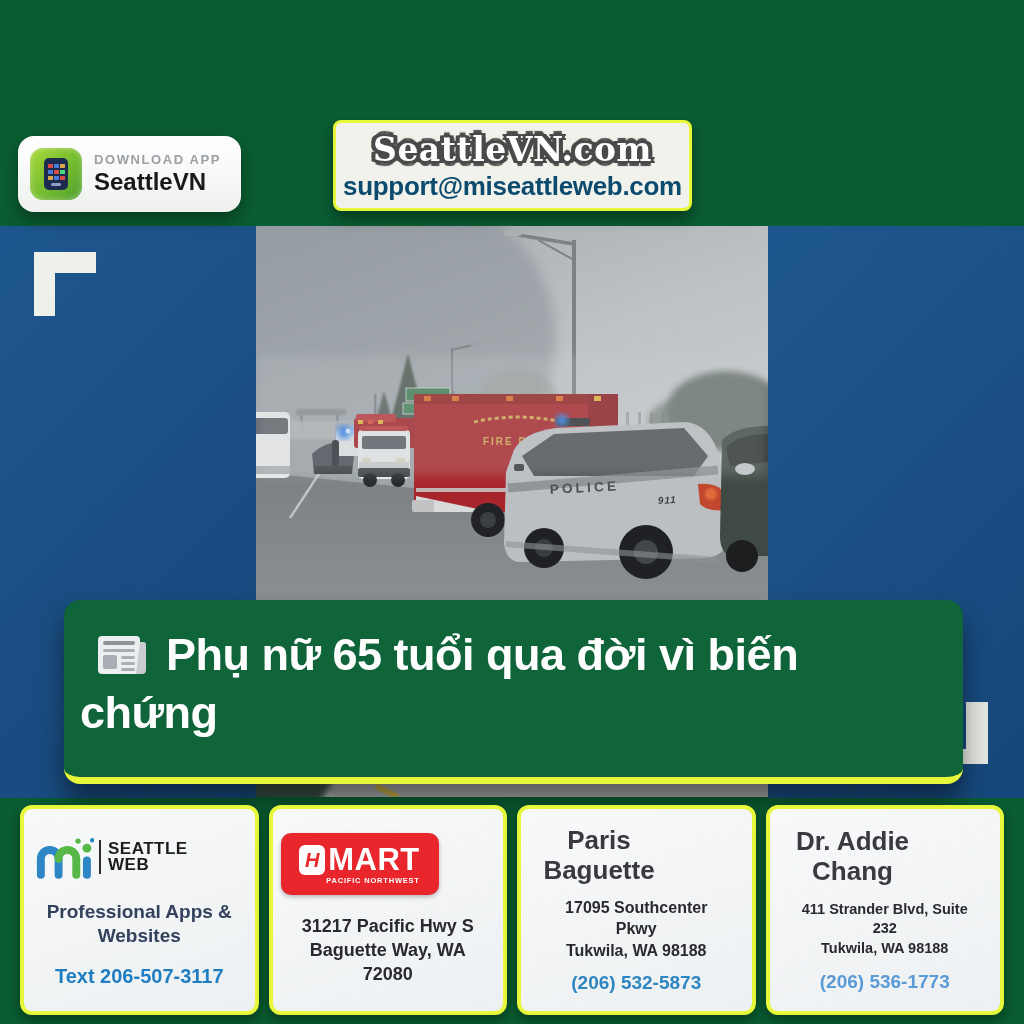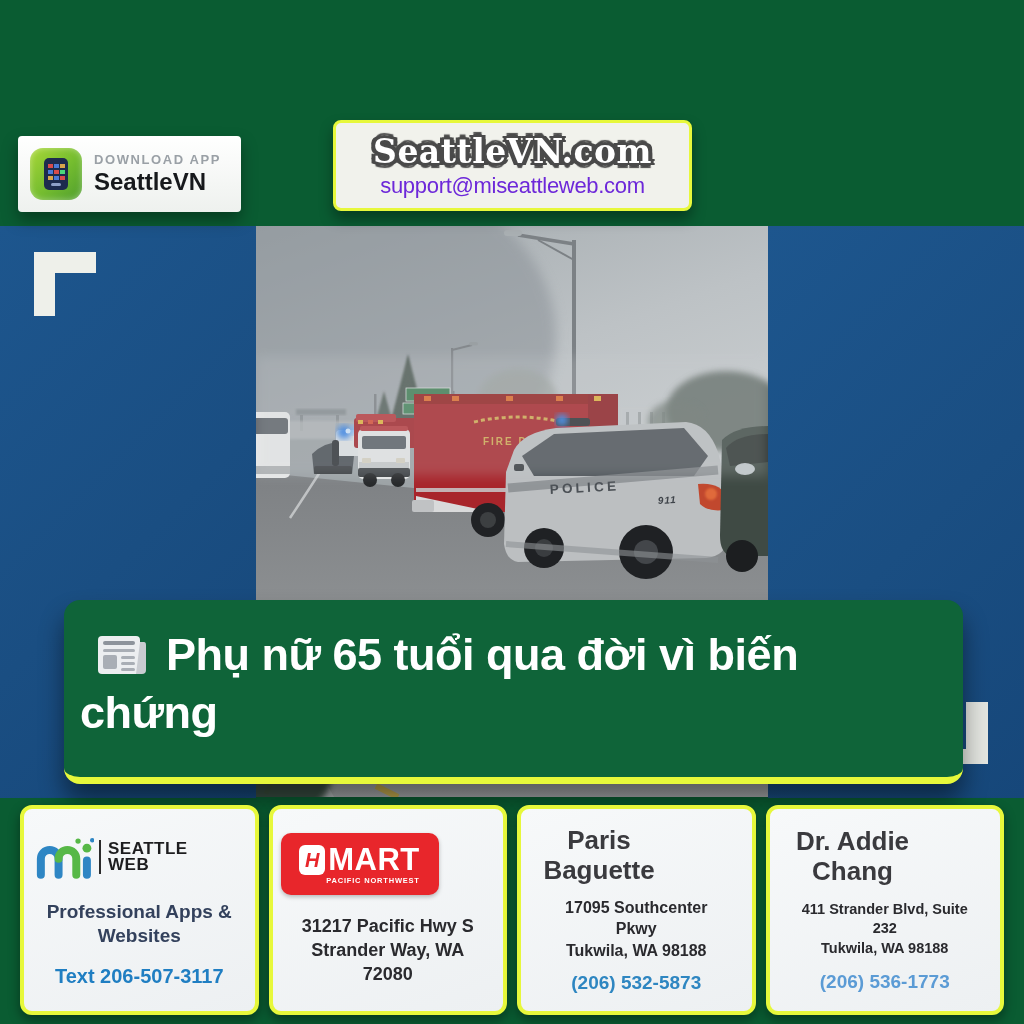--- a/index.html
+++ b/index.html
@@ -13,31 +13,31 @@
 
   
   .corner-tl{position:absolute;left:34px;top:252px;width:62px;height:64px;border-top:21px solid #eef0ea;border-left:21px solid #eef0ea;z-index:2;box-sizing:border-box;}
   .corner-br{position:absolute;left:930px;top:702px;width:58px;height:62px;border-bottom:15px solid #e3e5e0;border-right:22px solid #e3e5e0;z-index:2;box-sizing:border-box;}
 
   
   .photo{position:absolute;left:256px;top:226px;width:512px;height:571px;z-index:1;background:#b9bec1;}
   .photo svg{display:block;}
 
   
-  .app-badge{position:absolute;left:18px;top:136px;width:223px;height:76px;background:linear-gradient(180deg,#ffffff,#eef1ee);border-radius:4px;box-shadow:0 8px 16px rgba(0,0,0,.35);display:flex;align-items:center;padding:16px 12px;box-sizing:border-box;z-index:5;}
+  .app-badge{position:absolute;left:18px;top:136px;width:223px;height:76px;background:linear-gradient(180deg,#ffffff,#eef1ee);border-radius:16px;box-shadow:0 8px 16px rgba(0,0,0,.35);display:flex;align-items:center;padding:16px 12px;box-sizing:border-box;z-index:5;}
   .app-icon{width:52px;height:52px;border-radius:13px;background:linear-gradient(135deg,#a8d737 0%,#74bc2f 55%,#4f9e2e 100%);display:flex;align-items:center;justify-content:center;box-shadow:inset 0 0 6px rgba(255,255,255,.4);}
   .app-badge-text{margin-left:12px;display:flex;flex-direction:column;line-height:1.15;}
   .app-badge-top{font-size:13px;font-weight:700;letter-spacing:1.6px;color:#9aa0a6;}
   .app-badge-name{font-size:24px;font-weight:800;color:#17191c;}
 
   
   .masthead{position:absolute;left:333px;top:120px;width:359px;height:91px;background:#f1f2ec;border:3px solid #e7f83b;border-radius:8px;box-shadow:0 8px 14px rgba(0,0,0,.35);display:flex;flex-direction:column;align-items:center;justify-content:center;z-index:5;box-sizing:border-box;}
   .site-name{font-family:"DejaVu Serif",serif;font-size:33px;font-weight:700;color:#ffffff;letter-spacing:.5px;
     text-shadow:3px 0 0 #4a4a4a,-3px 0 0 #4a4a4a,0 3px 0 #4a4a4a,0 -3px 0 #4a4a4a,2px 2px 0 #4a4a4a,-2px 2px 0 #4a4a4a,2px -2px 0 #4a4a4a,-2px -2px 0 #4a4a4a,4px 2px 0 #4a4a4a,-4px 2px 0 #4a4a4a,4px -2px 0 #4a4a4a,-4px -2px 0 #4a4a4a,0 5px 1px #4a4a4a,0 -5px 1px #4a4a4a;}
-  .support-email{font-size:22px;font-weight:400;color:#6d28d9;margin-top:2px;letter-spacing:-.3px;}
+  .support-email{font-size:26px;font-weight:700;color:#0c4a6e;margin-top:2px;letter-spacing:-.3px;}
 
   
   .headline{position:absolute;left:64px;top:600px;width:899px;box-sizing:border-box;background:#0f6439;border-radius:16px;border-bottom:7px solid #e7f83b;box-shadow:0 16px 24px rgba(0,0,0,.45);padding:26px 36px 36px 16px;z-index:3;color:#ffffff;font-size:45px;font-weight:800;line-height:1.28;letter-spacing:-.5px;min-height:162px;}
   .news-icon{display:inline-block;vertical-align:-6px;margin:0 18px 0 16px;}
 
   
   .sponsors{position:absolute;left:0;top:797px;width:1024px;height:227px;z-index:4;display:flex;gap:10px;padding:8px 20px 9px;box-sizing:border-box;}
   .card{flex:1 1 0;background:linear-gradient(160deg,#f7f9fa 0%,#edf0f2 100%);border:4px solid #e7f83b;border-radius:12px;box-shadow:0 5px 12px rgba(0,0,0,.4);display:flex;flex-direction:column;justify-content:space-evenly;text-align:center;padding:6px 8px;box-sizing:border-box;}
   .card-name{font-size:26px;font-weight:800;color:#3a3a3e;line-height:1.15;}
   .card-address{font-size:16px;font-weight:800;color:#2a2a2e;line-height:1.35;}
@@ -308,21 +308,21 @@
         <div class="hmart-inner">
           <div class="hmart-row">
             <div class="hmart-h">H</div>
             <div class="hmart-mart">MART</div>
           </div>
           <div class="hmart-sub">PACIFIC NORTHWEST</div>
         </div>
       </div>
       <div class="card-address" style="font-size:18px;">
         <div>31217 Pacific Hwy S</div>
-        <div>Strander Way, WA</div>
+        <div>Baguette Way, WA</div>
         <div>72080</div>
       </div>
     </div>
 
     <div class="card">
       <div class="card-name" style="max-width:140px;">Paris Baguette</div>
       <div class="card-address">
         <div>17095 Southcenter</div>
         <div>Pkwy</div>
         <div>Tukwila, WA 98188</div>

